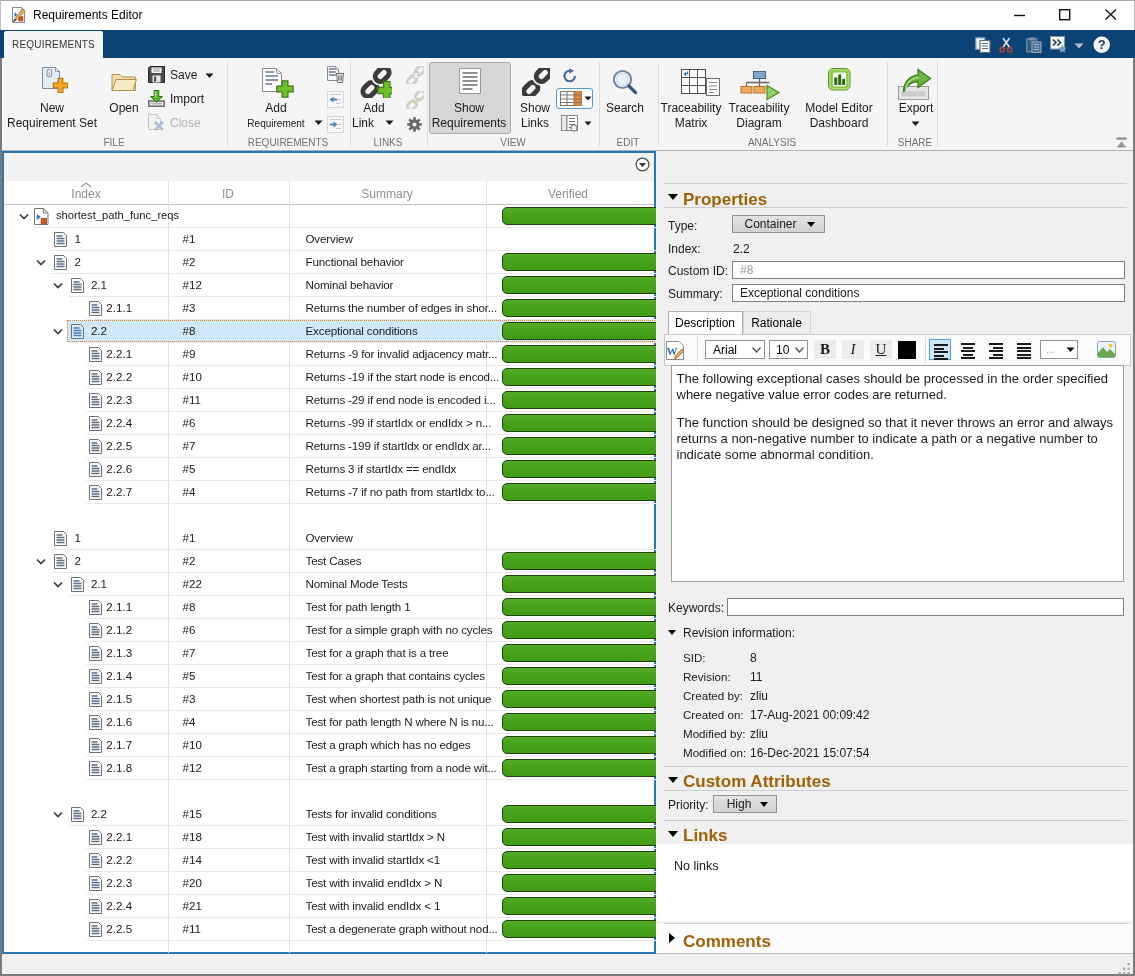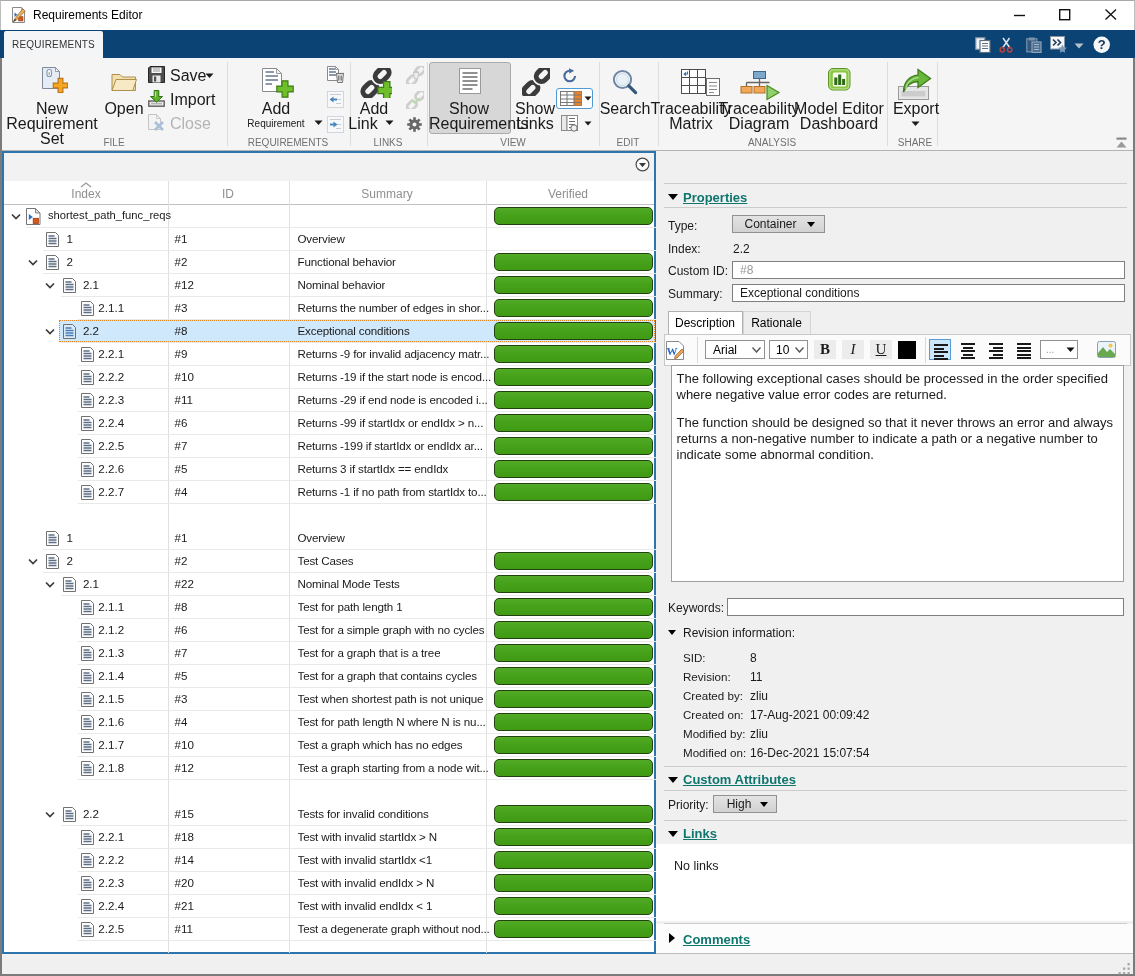--- a/index.html
+++ b/index.html
@@ -6,41 +6,41 @@
 .abs { position:absolute; }
 
 #titlebar { left:0; top:0; width:1135px; height:30px; background:#fff; border-top:1px solid #a8a8a8; border-left:1px solid #bdbdbd; border-right:1px solid #bdbdbd;}
 #title-text { left:33px; top:8px; font-size:12px; color:#000; }
 #tabbar { left:0; top:30px; width:1135px; height:28px; background:#0a4374; }
 #reqtab { left:4px; top:31px; width:99px; height:27px; background:#f4f5f6; border-radius:2px 2px 0 0; font-size:10px; letter-spacing:0.2px; color:#333; text-align:center; line-height:27px; }
 
 #toolbar { left:0; top:58px; width:1135px; height:93px; background:#f5f5f5; border-bottom:1px solid #b3b3b3; border-left:2px solid #7b7b7b; border-right:2px solid #7b7b7b;}
 .tsep { width:1px; background:#dcdcdc; top:62px; height:84px; }
 .seclabel { font-size:10px; color:#707070; top:137px; text-align:center; }
-.btnlabel { font-size:16px; color:#1a1a1a; text-align:center; line-height:15px;}
+.btnlabel { font-size:12px; color:#1a1a1a; text-align:center; line-height:15px;}
 .graylabel { color:#b4b4b4; }
 #showreq-btn { left:429px; top:62px; width:82px; height:72px; background:#d7d7d7; border:1px solid #ababab; border-radius:3px; }
 
 #lpanel { left:2px; top:151px; width:654px; height:803px; border:2px solid #2e74ad; background:#fff; }
 #lfilter { left:0px; top:0px; width:650px; height:28.6px; background:#f2f2f2; border-bottom:1px solid #c9c9c9;}
 #lheader { left:0px; top:28px; width:650px; height:23.8px; background:#fff; border-bottom:1px solid #c2c2c2; }
 .hcell { font-size:12px; color:#8f8f8f; top:34px; text-align:center; }
 .colsep { width:1px; background:#e0e0e0; }
-.row { left:4px; width:650px; height:23px; }
+.row { left:12px; width:650px; height:23px; }
 .rborder { height:1px; background:#e9e9e9; }
 .rtext { font-size:11.6px; color:#1a1a1a; top:4px; white-space:nowrap; }
 .summ { max-width:193px; overflow:hidden; letter-spacing:-0.15px; }
 .bar { top:2.2px; left:486px; width:159px; height:17.6px; border:1.8px solid #22420f; border-radius:5px; background:linear-gradient(#53ab26,#46a11b 45%,#409a14); }
 #selrow { background:#cfe8fb; border:1px dotted #e8821e; }
 
 #rpanel { left:656px; top:151px; width:477px; height:803px; background:#f0f0f0; }
 .rp { position:absolute; }
 #reqbox { left:5px; top:1px; width:464px; height:26px; background:#f2f2f2; border:1px solid #c3c3c3; font-size:12px; color:#1a1a1a; line-height:25px; padding-left:12px;}
 .hsep { height:1px; background:#cccccc; left:8px; width:463px; }
-.sechead { font-size:13px; font-weight:bold; color:#0f766e;text-decoration:underline; }
+.sechead { font-size:17px; font-weight:bold; color:#a16207; }
 .flabel { font-size:12px; color:#1a1a1a; }
 .combo { background:linear-gradient(#e3e3e3,#d2d2d2); border:1px solid #919191; font-size:12px; color:#1a1a1a; text-align:center; }
 .tinput { background:#fff; border:1px solid #7f7f7f; font-size:12px; padding-left:7px; }
 .tri-d { width:0;height:0;border-left:5px solid transparent;border-right:5px solid transparent;border-top:6px solid #000; }
 .tri-r { width:0;height:0;border-top:5px solid transparent;border-bottom:5px solid transparent;border-left:6px solid #000; }
 .carrow { width:0;height:0;border-left:4px solid transparent;border-right:4px solid transparent;border-top:5px solid #000; }
 
 #desctab { left:11.5px; top:160px; width:75px; height:23px; background:#fff; border:1px solid #b0b0b0; border-bottom:none; font-size:12px; text-align:center; line-height:23px; z-index:3;}
 #rattab  { left:86.5px; top:160px; width:68px; height:23px; background:#ededed; border:1px solid #d4d4d4; border-bottom:none; font-size:12px; text-align:center; line-height:23px;}
 #dtoolbar { left:7.5px; top:182.5px; width:467px; height:32px; background:#fbfbfb; border:1px solid #c8c8c8; }
@@ -484,21 +484,21 @@
       <div class="abs bar"></div>
     </div>
     <div class="abs row" style="top:327.8px">
       <div class="abs rborder" style="left:69.9px;top:22.4px;width:580.1px"></div>
       <svg class="abs" style="left:72.6px;top:4px" width="14" height="15" viewBox="0 0 14 15">
         <path d="M0.5 0.5 H9.5 L12.5 3.5 V14.5 H0.5 Z" fill="#fdfdfd" stroke="#707070"></path>
         <path d="M2.5 4 h6 M2.5 6.5 h8 M2.5 9 h8 M2.5 11.5 h8" stroke="#5b6e84" stroke-width="1.3"></path>
       </svg>
       <div class="abs rtext" style="left:90.3px">2.2.7</div>
       <div class="abs rtext" style="left:166.5px">#4</div>
-      <div class="abs rtext summ" style="left:289.5px">Returns -1 if no path from startIdx to...</div>
+      <div class="abs rtext summ" style="left:289.5px">Returns -7 if no path from startIdx to...</div>
       <div class="abs bar"></div>
     </div>
     <div class="abs row" style="top:373.8px">
       <div class="abs rborder" style="left:35.3px;top:22.4px;width:614.7px"></div>
       <svg class="abs" style="left:38px;top:4px" width="14" height="15" viewBox="0 0 14 15">
         <path d="M0.5 0.5 H9.5 L12.5 3.5 V14.5 H0.5 Z" fill="#fdfdfd" stroke="#707070"></path>
         <path d="M2.5 4 h6 M2.5 6.5 h8 M2.5 9 h8 M2.5 11.5 h8" stroke="#5b6e84" stroke-width="1.3"></path>
       </svg>
       <div class="abs rtext" style="left:58.5px">1</div>
       <div class="abs rtext" style="left:166.5px">#1</div>

